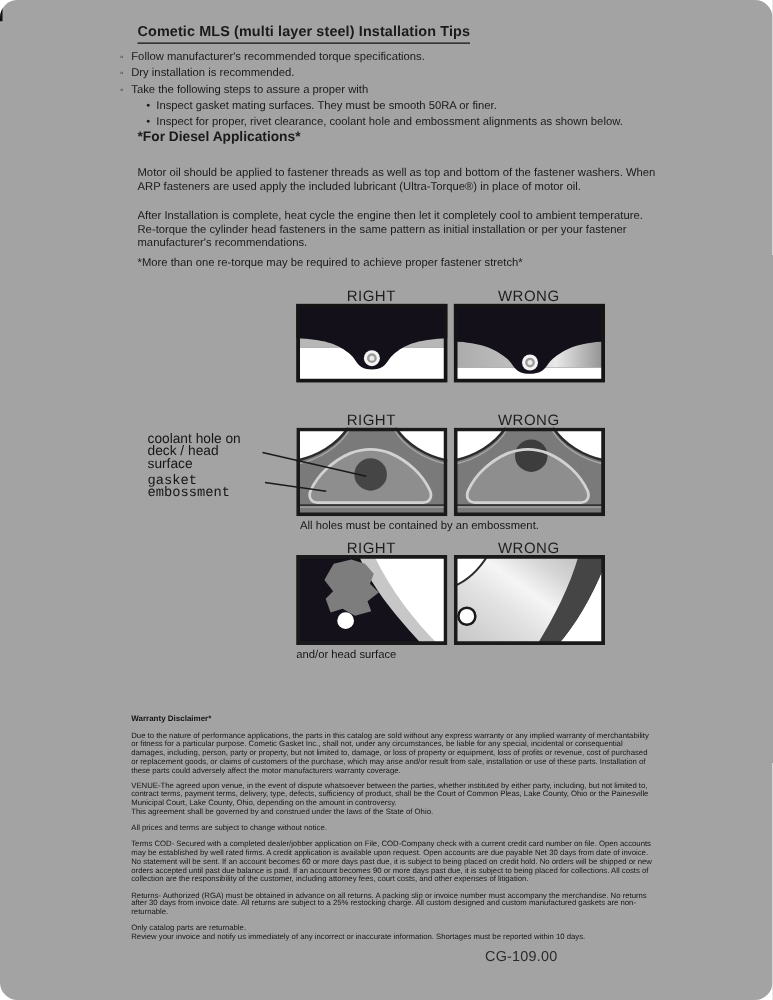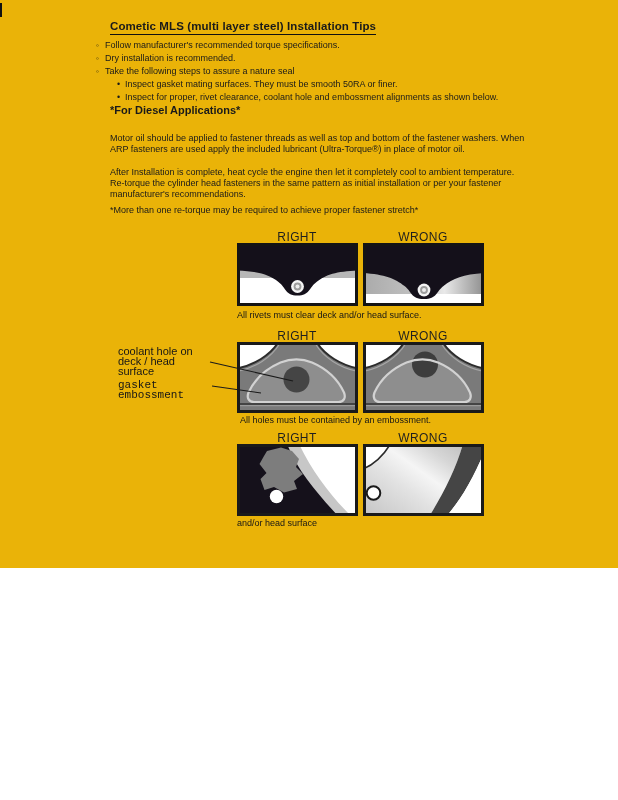--- a/index.html
+++ b/index.html
@@ -1,18 +1,18 @@
 <!DOCTYPE html>
 <html><head>
 <meta charset="utf-8">
 <style>
   html,body{margin:0;padding:0;background:#ffffff;}
   .page{
-    position:relative;width:618px;height:568px;background:#eab308;
-    font-family:"Liberation Sans","DejaVu Sans",sans-serif;color:#1a1a1a;overflow:hidden;
+    position:relative;width:618px;height:800px;background:#a3a3a3;
+    font-family:"Liberation Sans","DejaVu Sans",sans-serif;color:#1a1a1a;overflow:hidden;border-radius:14px;
   }
   .edge-mark{position:absolute;left:0;top:3px;width:2px;height:14px;background:#111;}
   .title{
     position:absolute;left:110px;top:20px;font-size:11.5px;font-weight:bold;
     border-bottom:1.6px solid #111;padding-bottom:2px;letter-spacing:0.1px;white-space:nowrap;
   }
   .bullets{position:absolute;left:96px;top:39px;font-size:9px;line-height:13px;width:440px;}
   .bullet-row{white-space:nowrap;}
   .bullet-row .marker{display:inline-block;width:9px;font-size:8px;vertical-align:top;}
   .sub{padding-left:21px;}
@@ -37,21 +37,21 @@
 
 <div class="page">
 
   <div class="edge-mark"></div>
 
   <div class="title">Cometic MLS (multi layer steel) Installation Tips</div>
 
   <div class="bullets">
     <div class="bullet-row"><span class="marker">◦</span><span>Follow manufacturer's recommended torque specifications.</span></div>
     <div class="bullet-row"><span class="marker">◦</span><span>Dry installation is recommended.</span></div>
-    <div class="bullet-row"><span class="marker">◦</span><span>Take the following steps to assure a nature seal</span></div>
+    <div class="bullet-row"><span class="marker">◦</span><span>Take the following steps to assure a proper with</span></div>
     <div class="bullet-row sub"><span class="marker">•</span><span>Inspect gasket mating surfaces.  They must be smooth 50RA or finer.</span></div>
     <div class="bullet-row sub"><span class="marker">•</span><span>Inspect for proper, rivet clearance, coolant hole and embossment alignments as shown below.</span></div>
   </div>
 
   <div class="diesel-heading">*For Diesel Applications*</div>
   <div class="para p1">Motor oil should be applied to fastener threads as well as top and bottom of the fastener washers. When ARP fasteners are used apply the included lubricant (Ultra-Torque®) in place of motor oil.</div>
   <div class="para p3">*More than one re-torque may be required to achieve proper fastener stretch*</div>
   <div class="para p2">After Installation is complete, heat cycle the engine then let it completely cool to ambient temperature. Re-torque the cylinder head fasteners in the same pattern as initial installation or per your fastener manufacturer's recommendations.</div>
 
   <div class="diag-label" style="left:247px;top:230px;">RIGHT</div>
@@ -80,21 +80,20 @@
     <rect width="121" height="63" fill="#14101a"></rect>
     <rect x="2" y="30" width="117" height="21" fill="url(#rw1g)"></rect>
     <rect x="2" y="51" width="117" height="10" fill="#ffffff"></rect>
     <path d="M0,0 H121 V30 C100,31.5 90,35.5 80.5,43 C73,48.5 74.5,56 61,56 C47.5,56 49,48.5 41.5,43 C32,35.5 22,31.5 0,30 Z" fill="#14101a"></path>
     <circle cx="61" cy="47" r="6.4" fill="#f4f4f4"></circle>
     <circle cx="61" cy="47" r="3.9" fill="#9c9c9c"></circle>
     <circle cx="61" cy="47" r="2" fill="#ececec"></circle>
     <rect x="1.5" y="1.5" width="118" height="60" fill="none" stroke="#141414" stroke-width="3"></rect>
   </svg>
 
-  <div class="caption" style="left:237px;top:310px;">All rivets must clear deck and/or head surface.</div>
 
   <div class="diag-label" style="left:247px;top:329px;">RIGHT</div>
   <div class="diag-label" style="left:373px;top:329px;">WRONG</div>
 
   <div class="annot" style="left:118px;top:346px;width:92px;">
     <div>coolant hole on</div>
     <div>deck / head surface</div>
   </div>
   <div class="annot" style="left:118px;top:380px;width:94px;font-family:Liberation Mono, monospace;">gasket embossment</div>
 

